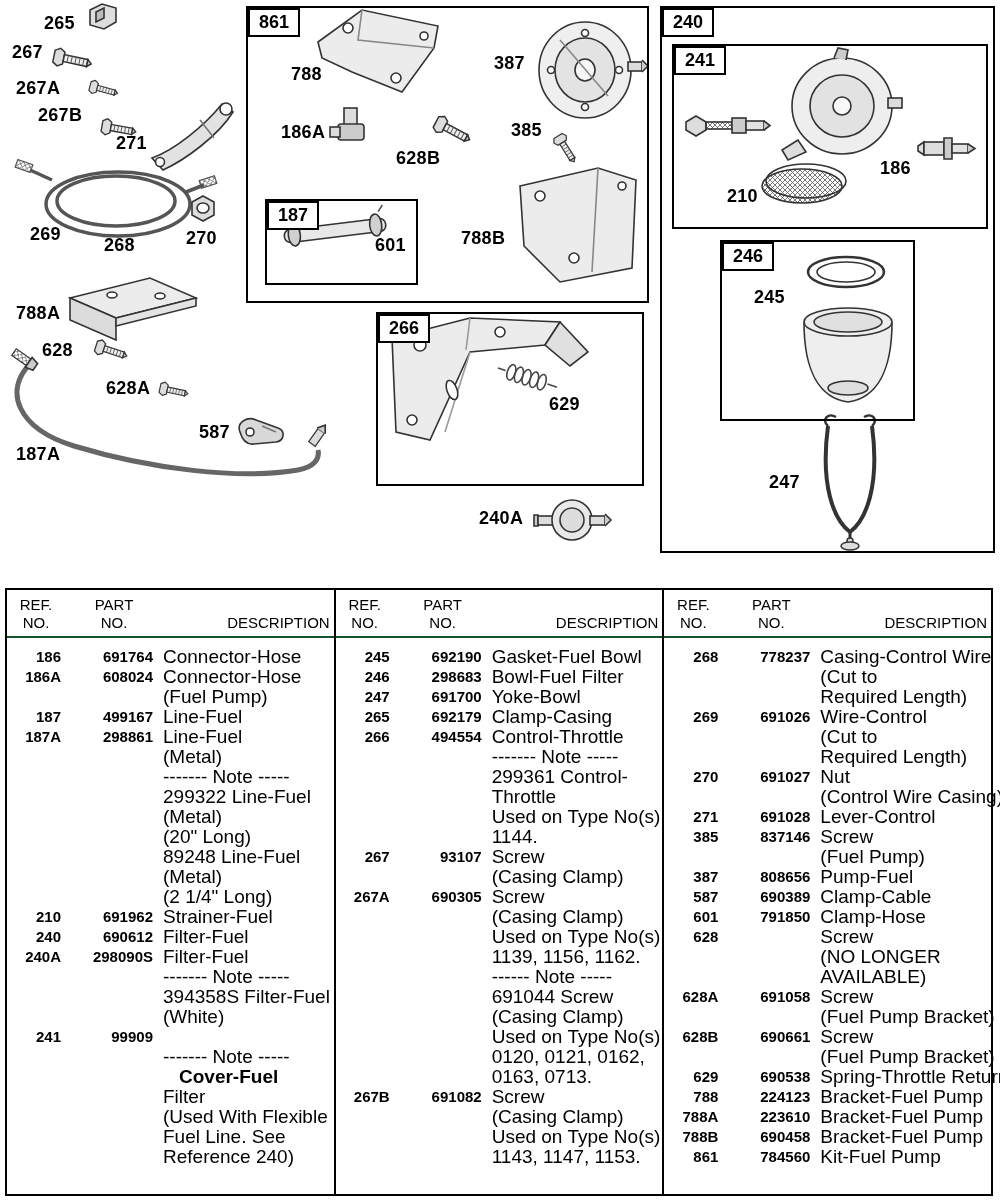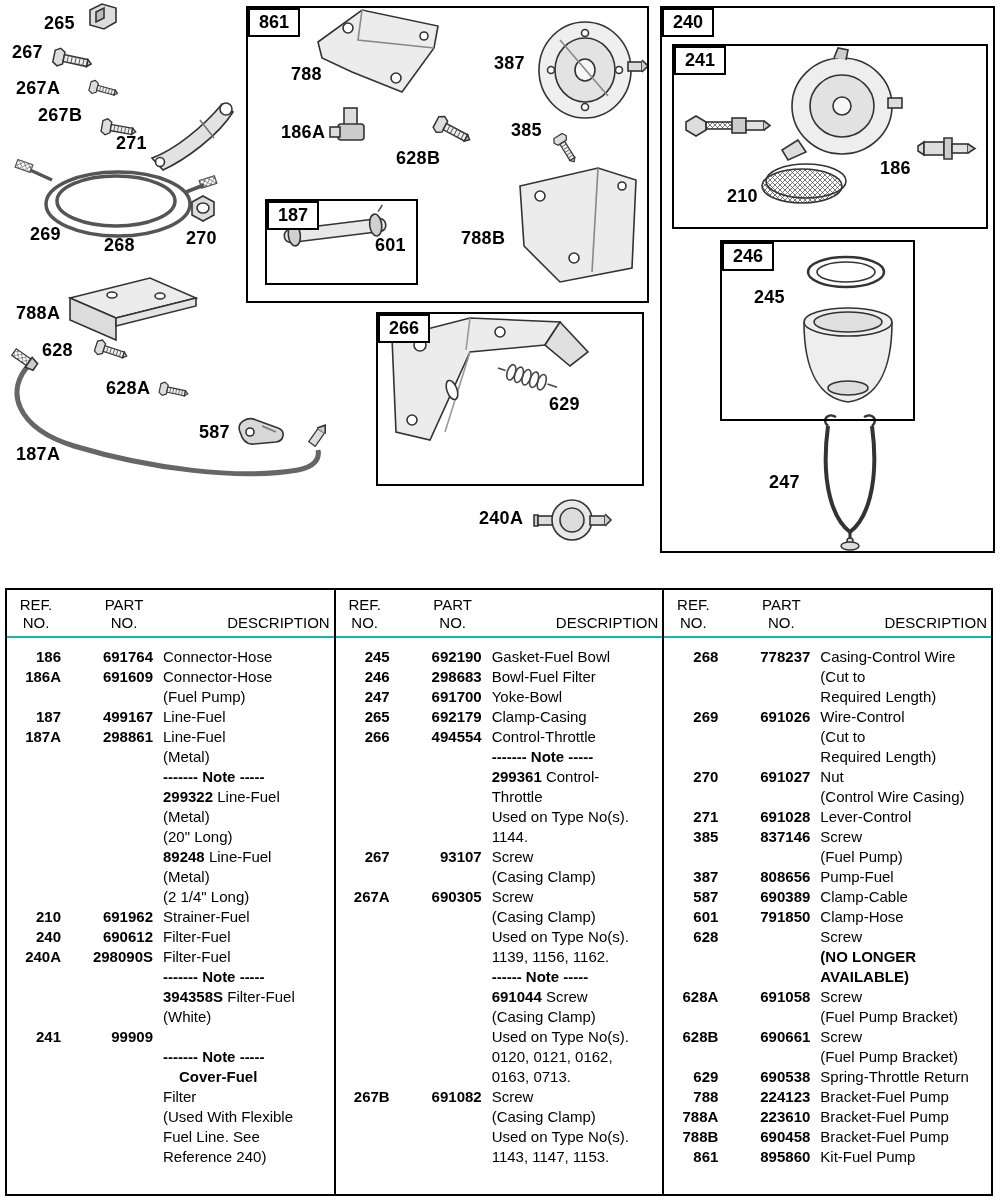--- a/index.html
+++ b/index.html
@@ -8,31 +8,31 @@
   .diagram{position:absolute;left:0;top:0;width:1000px;height:585px;}
   .sketch{position:absolute;left:0;top:0;}
   .frame{position:absolute;border:2px solid #000;box-sizing:border-box;}
   .plabel{position:absolute;font-size:18px;font-weight:700;white-space:nowrap;letter-spacing:.3px;}
   .pbox{position:absolute;border:2px solid #000;background:#fff;font-size:18px;font-weight:700;
         line-height:22px;padding:1px 9px 2px;}
   .parts-table{position:absolute;left:5px;top:588px;width:988px;height:608px;
         border:2px solid #000;box-sizing:border-box;display:flex;background:#fff;}
   .t-col{flex:1 1 0;min-width:0;display:flex;flex-direction:column;}
   .t-col + .t-col{border-left:2px solid #000;}
-  .t-head{display:grid;grid-template-columns:50px 82px 1fr;column-gap:22px;
-        padding:6px 4px 4px 4px;border-bottom:2px solid #14b8a6;font-size:15px;}
+  .t-head{display:grid;grid-template-columns:50px 82px 1fr;column-gap:12px;
+        padding:6px 4px 4px 4px;border-bottom:2px solid #14532d;font-size:15px;}
   .h-two{text-align:center;line-height:18px;}
   .h-desc{text-align:right;align-self:end;line-height:18px;}
   .t-body{padding:9px 4px 0 4px;}
   .t-row{display:grid;grid-template-columns:50px 82px 1fr;column-gap:10px;align-items:start;}
   .c-ref,.c-part{font-weight:700;text-align:right;font-size:15px;line-height:20px;white-space:nowrap;}
-  .c-desc{font-size:15px;line-height:20px;}
+  .c-desc{font-size:19px;line-height:20px;}
   .d-line{white-space:nowrap;}
   .d-line.ind{padding-left:16px;font-weight:bold;}
-  .d-line b{font-weight:700;}
+  .d-line b{font-weight:400;}
 </style>
 </head>
 <body>
 
 <div class="diagram">
   <svg class="sketch" width="1000" height="585" viewBox="0 0 1000 585">
     <defs>
       <pattern id="mesh" width="5" height="5" patternUnits="userSpaceOnUse">
         <path d="M0,0 L5,5 M5,0 L0,5" stroke="#555" stroke-width="0.8"></path>
       </pattern>
@@ -301,21 +301,21 @@
       <div class="t-body">
         <div class="t-row">
           <div class="c-ref">186</div>
           <div class="c-part">691764</div>
           <div class="c-desc">
             <div class="d-line"><span>Connector-Hose</span></div>
           </div>
         </div>
         <div class="t-row">
           <div class="c-ref">186A</div>
-          <div class="c-part">691609</div>
+          <div class="c-part">608024</div>
           <div class="c-desc">
             <div class="d-line"><span>Connector-Hose</span></div>
             <div class="d-line"><span>(Fuel Pump)</span></div>
           </div>
         </div>
         <div class="t-row">
           <div class="c-ref">187</div>
           <div class="c-part">499167</div>
           <div class="c-desc">
             <div class="d-line"><span>Line-Fuel</span></div>
@@ -614,20 +614,20 @@
         </div>
         <div class="t-row">
           <div class="c-ref">788B</div>
           <div class="c-part">690458</div>
           <div class="c-desc">
             <div class="d-line"><span>Bracket-Fuel Pump</span></div>
           </div>
         </div>
         <div class="t-row">
           <div class="c-ref">861</div>
-          <div class="c-part">895860</div>
+          <div class="c-part">784560</div>
           <div class="c-desc">
             <div class="d-line"><span>Kit-Fuel Pump</span></div>
           </div>
         </div>
       </div>
     </div>
   </div>
 
 </body></html>

